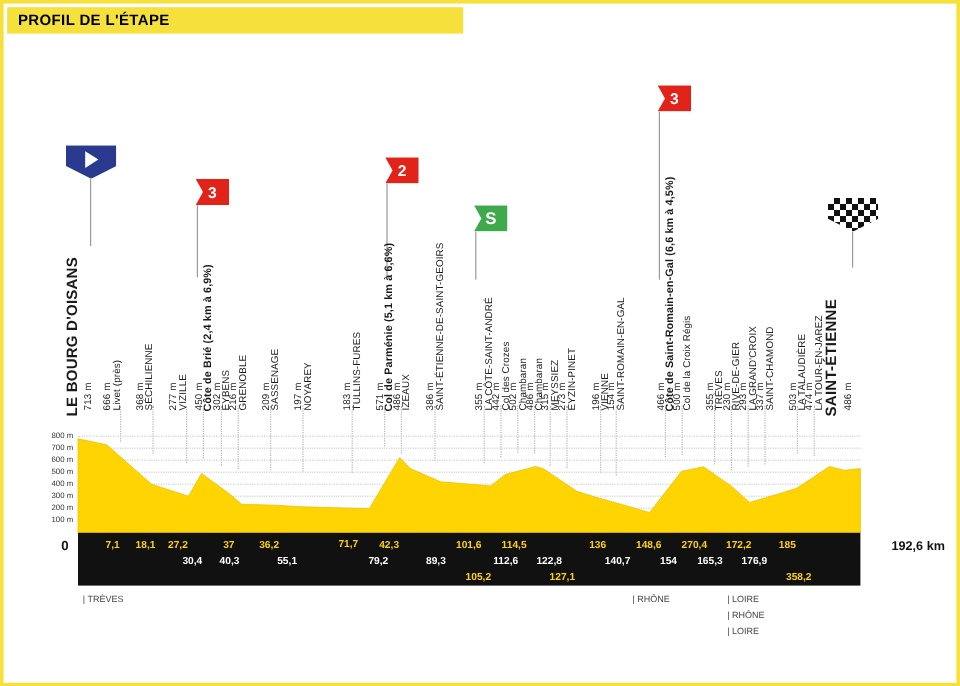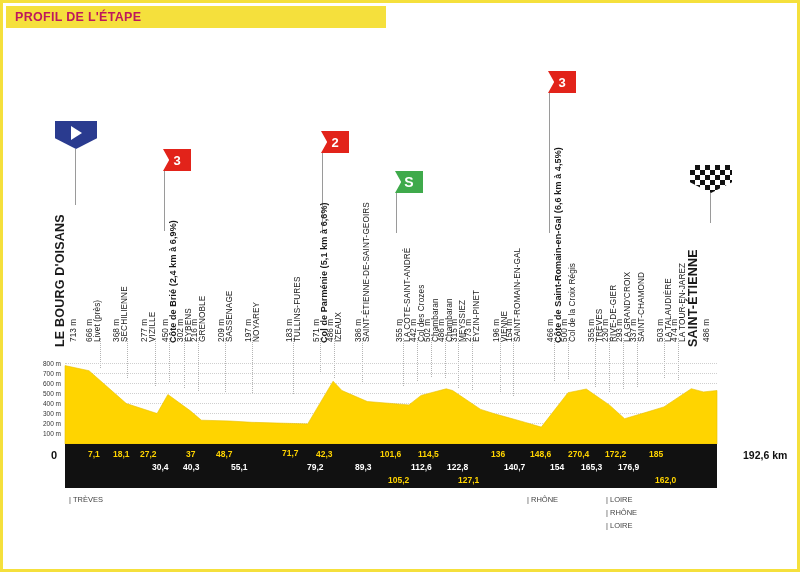--- a/index.html
+++ b/index.html
@@ -15,21 +15,21 @@
     border:3px solid #f5e03c;
     box-sizing:border-box;
     background:#fff;
   }
   .titlebar{
     position:absolute;left:3px;top:3px;width:380px;height:22px;
     background:#f5e03c;
     display:flex;align-items:center;
   }
   .titlebar .t{
-    font-size:12.5px;font-weight:bold;color:#be185d;letter-spacing:.3px;
+    font-size:12.5px;font-weight:bold;color:#000000;letter-spacing:.3px;
     padding-left:9px;
   }
   .canvas{position:absolute;left:0;top:0;width:800px;height:572px;}
 
   
   .flagbox{position:absolute;width:42px;height:28px;}
   .startflag{
     background:#2a3b8f;
     clip-path:polygon(0 0,100% 0,100% 62%,50% 100%,0 62%);
     display:flex;align-items:flex-start;justify-content:center;
@@ -280,21 +280,21 @@
 
     <div class="band" style="left:62px;top:441px;width:652px;height:44px;"></div>
 
     <div class="zero" style="left:48px;top:446px;">0</div>
     <div class="total" style="left:740px;top:446px;">192,6 km</div>
 
     <div class="kmtxt" style="left:85px;top:446px;">7,1</div>
     <div class="kmtxt" style="left:110px;top:446px;">18,1</div>
     <div class="kmtxt" style="left:137px;top:446px;">27,2</div>
     <div class="kmtxt" style="left:183px;top:446px;">37</div>
-    <div class="kmtxt" style="left:213px;top:446px;">48,7</div>
+    <div class="kmtxt" style="left:213px;top:446px;">36,2</div>
     <div class="kmtxt" style="left:279px;top:445px;">71,7</div>
     <div class="kmtxt" style="left:313px;top:446px;">42,3</div>
     <div class="kmtxt" style="left:377px;top:446px;">101,6</div>
     <div class="kmtxt" style="left:415px;top:446px;">114,5</div>
     <div class="kmtxt" style="left:488px;top:446px;">136</div>
     <div class="kmtxt" style="left:527px;top:446px;">148,6</div>
     <div class="kmtxt" style="left:565px;top:446px;">270,4</div>
     <div class="kmtxt" style="left:602px;top:446px;">172,2</div>
     <div class="kmtxt" style="left:646px;top:446px;">185</div>
 
@@ -305,21 +305,21 @@
     <div class="kmtxt white" style="left:340px;top:459px;padding-left:12px;">89,3</div>
     <div class="kmtxt white" style="left:408px;top:459px;">112,6</div>
     <div class="kmtxt white" style="left:444px;top:459px;">122,8</div>
     <div class="kmtxt white" style="left:501px;top:459px;">140,7</div>
     <div class="kmtxt white" style="left:547px;top:459px;">154</div>
     <div class="kmtxt white" style="left:578px;top:459px;">165,3</div>
     <div class="kmtxt white" style="left:615px;top:459px;">176,9</div>
 
     <div class="kmtxt" style="left:385px;top:472px;">105,2</div>
     <div class="kmtxt" style="left:455px;top:472px;">127,1</div>
-    <div class="kmtxt" style="left:652px;top:472px;">162,0</div>
+    <div class="kmtxt" style="left:652px;top:472px;">358,2</div>
 
     <div class="dept" style="left:66px;top:492px;">| TRÈVES</div>
     <div class="dept" style="left:524px;top:492px;">| RHÔNE</div>
     <div class="dept" style="left:603px;top:492px;">| LOIRE</div>
     <div class="dept" style="left:603px;top:505px;">| RHÔNE</div>
     <div class="dept" style="left:603px;top:518px;">| LOIRE</div>
 
   </div>
 </div>
 

